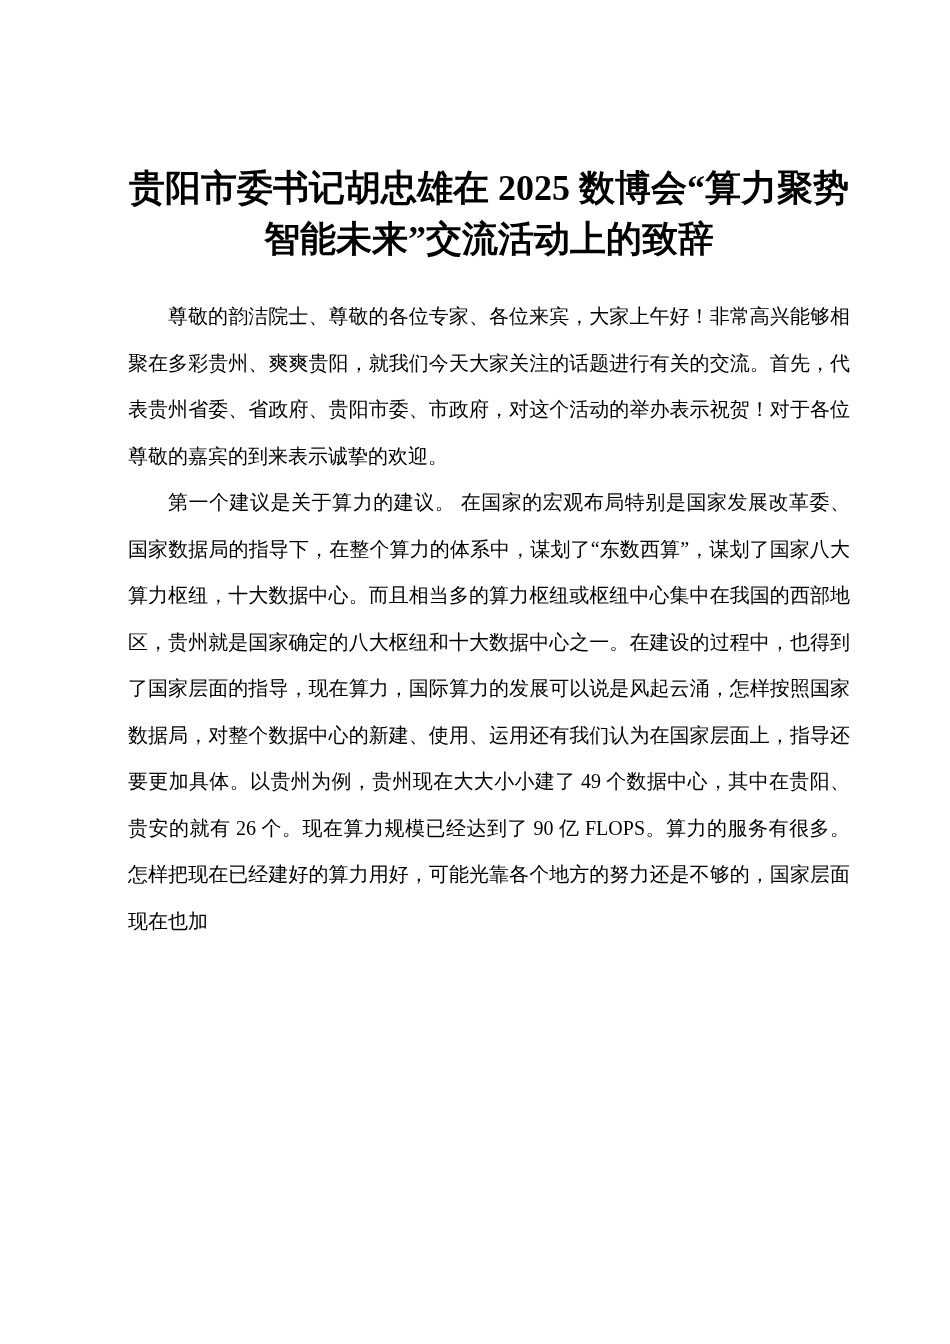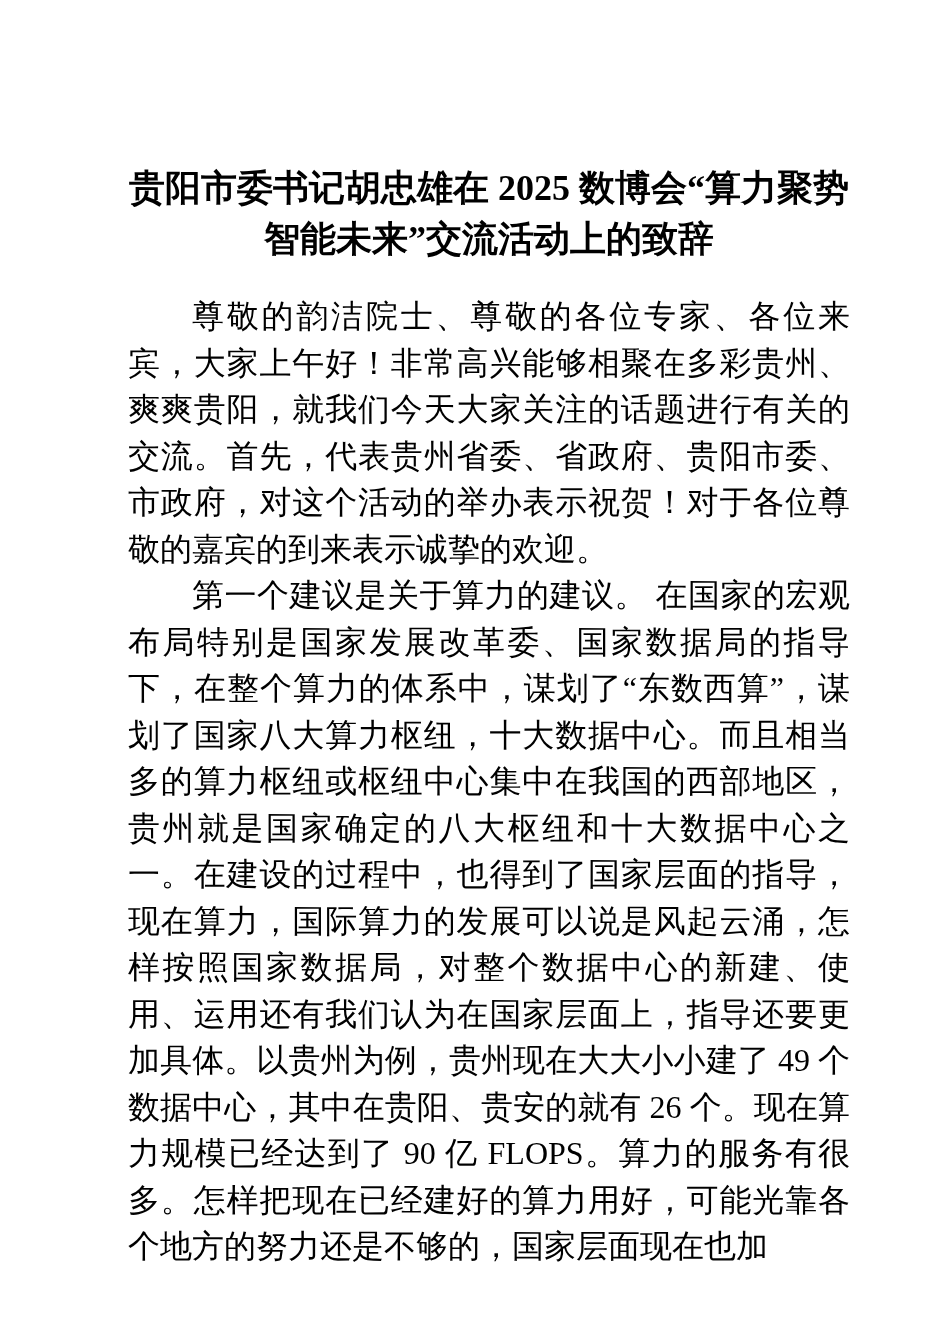--- a/index.html
+++ b/index.html
@@ -24,21 +24,21 @@
     font-family: "Liberation Serif", "DejaVu Serif", serif;
     font-weight: bold;
     font-size: 36px;
     line-height: 1.42;
     text-align: center;
     margin: 0 0 28px 0;
     color: #000000;
   }
   .doc-body p.para {
     font-family: "Liberation Serif", "DejaVu Serif", serif;
-    font-size: 32px;
+    font-size: 20px;
     line-height: 46.5px;
     text-align: justify;
     text-justify: inter-ideograph;
     text-indent: 2em;
     margin: 0;
     color: #000000;
     word-break: break-all;
   }
 </style>
 </head>

